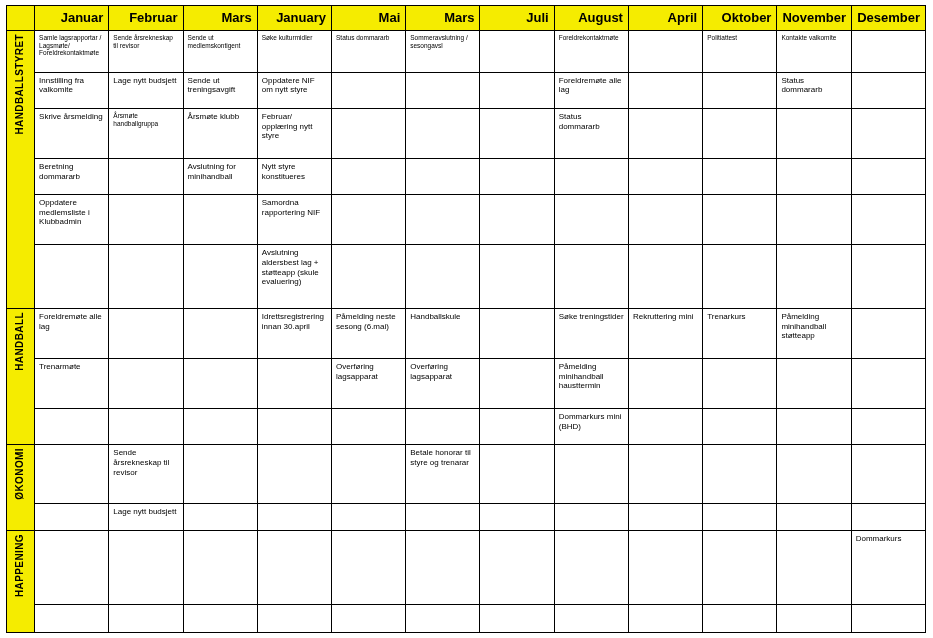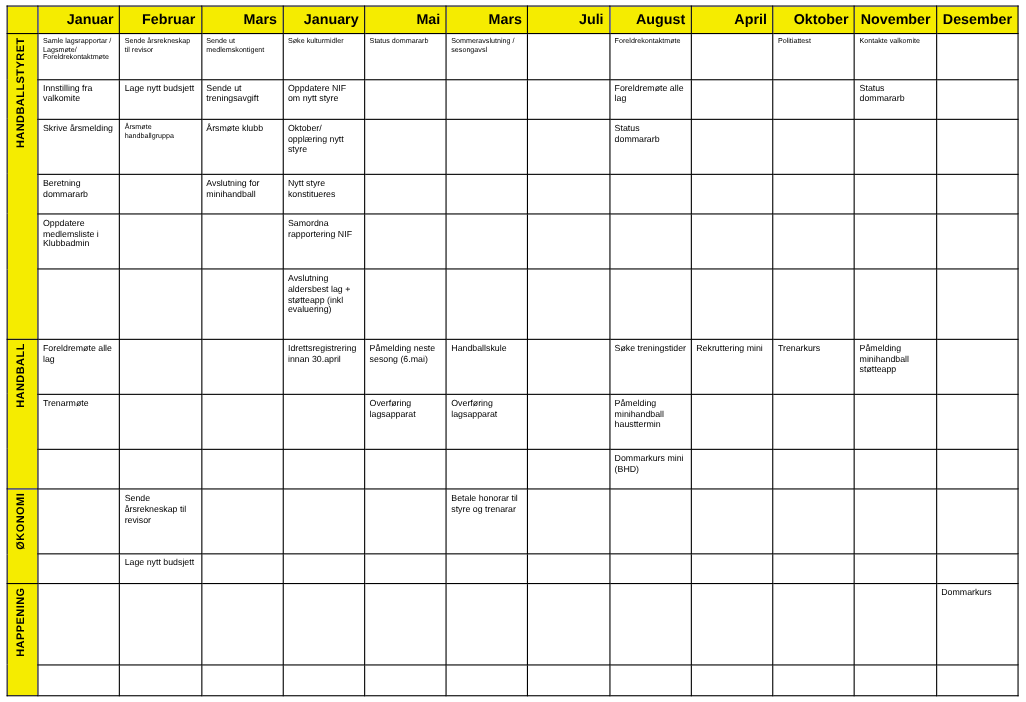--- a/index.html
+++ b/index.html
@@ -141,21 +141,21 @@
           <td class="cell">Foreldremøte alle lag</td>
           <td class="cell"></td>
           <td class="cell"></td>
           <td class="cell">Status dommararb</td>
           <td class="cell"></td>
         </tr>
         <tr>
           <td class="cell">Skrive årsmelding</td>
           <td class="cell small">Årsmøte handballgruppa</td>
           <td class="cell">Årsmøte klubb</td>
-          <td class="cell">Oktober/ opplæring nytt styre</td>
+          <td class="cell">Februar/ opplæring nytt styre</td>
           <td class="cell"></td>
           <td class="cell"></td>
           <td class="cell"></td>
           <td class="cell">Status dommararb</td>
           <td class="cell"></td>
           <td class="cell"></td>
           <td class="cell"></td>
           <td class="cell"></td>
         </tr>
         <tr>
@@ -183,21 +183,21 @@
           <td class="cell"></td>
           <td class="cell"></td>
           <td class="cell"></td>
           <td class="cell"></td>
           <td class="cell"></td>
         </tr>
         <tr>
           <td class="cell"></td>
           <td class="cell"></td>
           <td class="cell"></td>
-          <td class="cell">Avslutning aldersbest lag + støtteapp (inkl evaluering)</td>
+          <td class="cell">Avslutning aldersbest lag + støtteapp (skule evaluering)</td>
           <td class="cell"></td>
           <td class="cell"></td>
           <td class="cell"></td>
           <td class="cell"></td>
           <td class="cell"></td>
           <td class="cell"></td>
           <td class="cell"></td>
           <td class="cell"></td>
         </tr>
         <tr>

